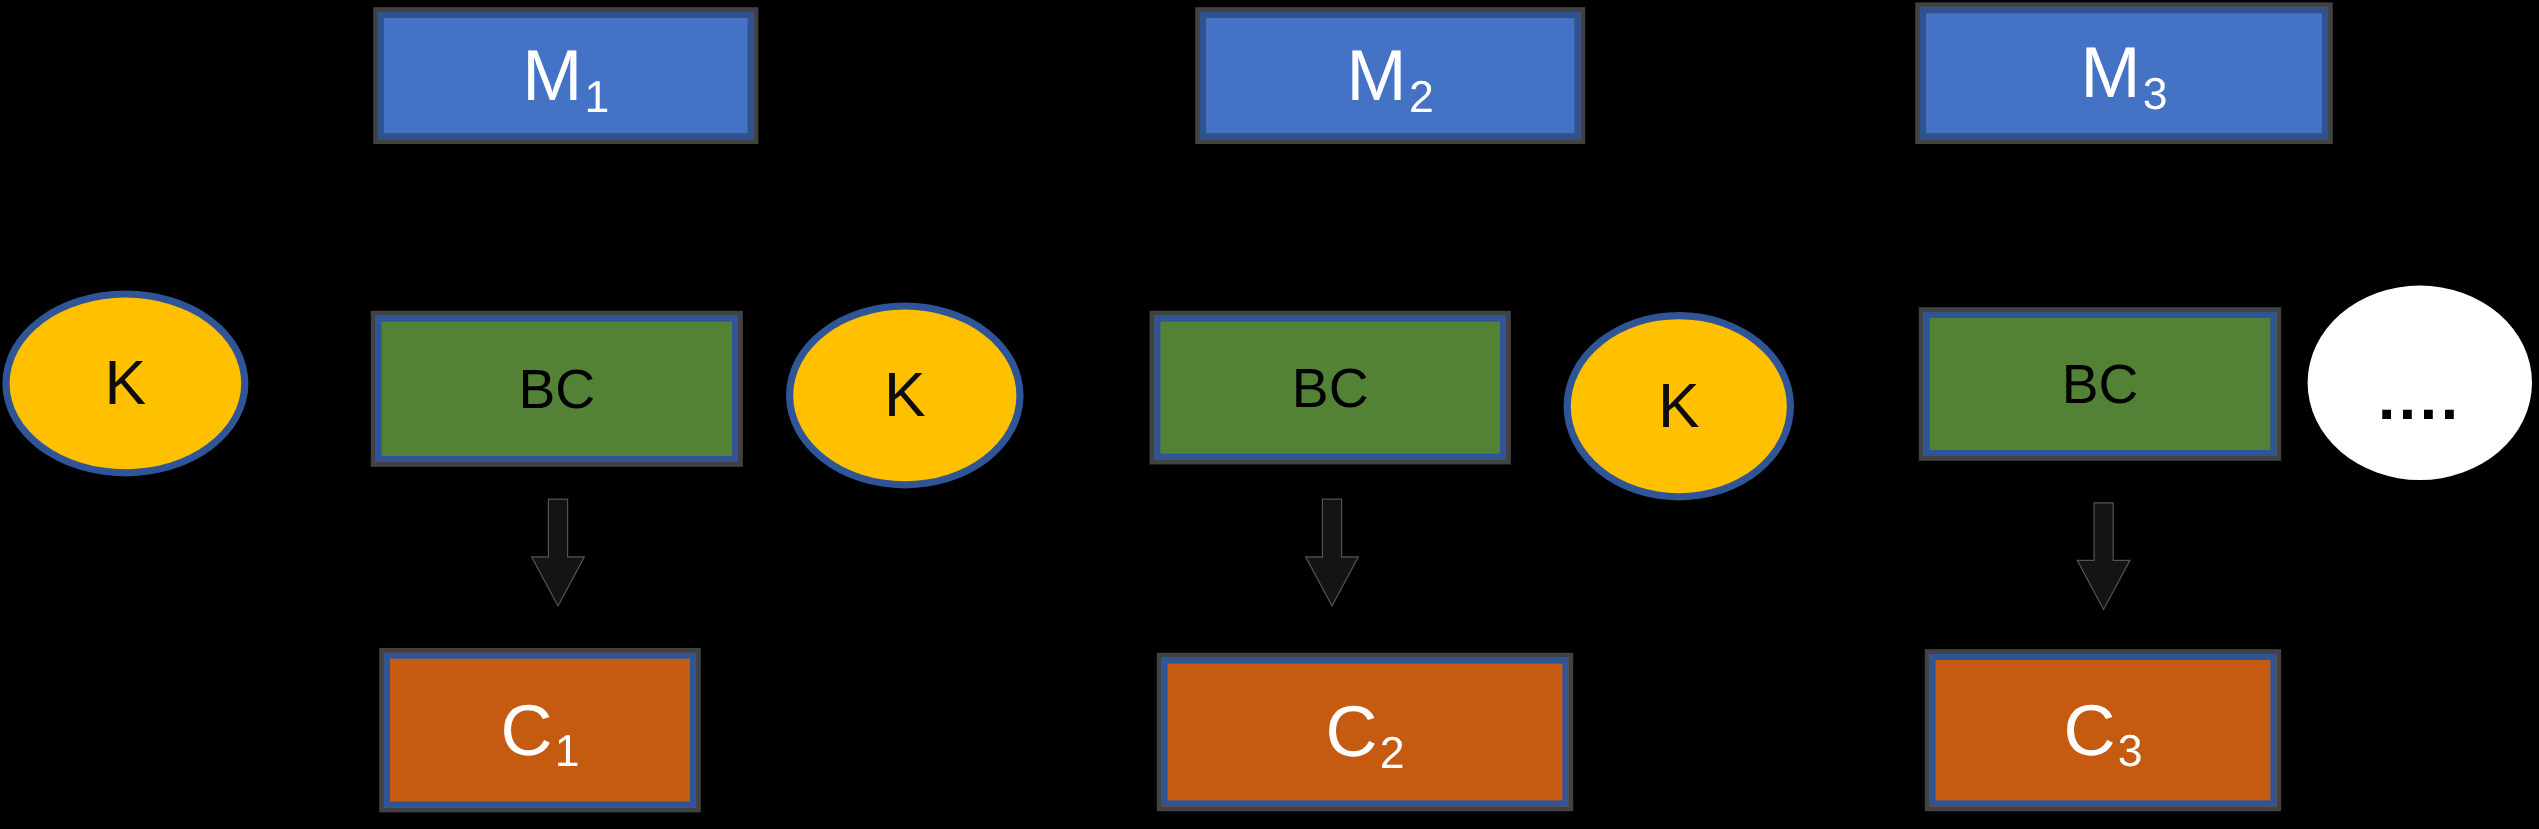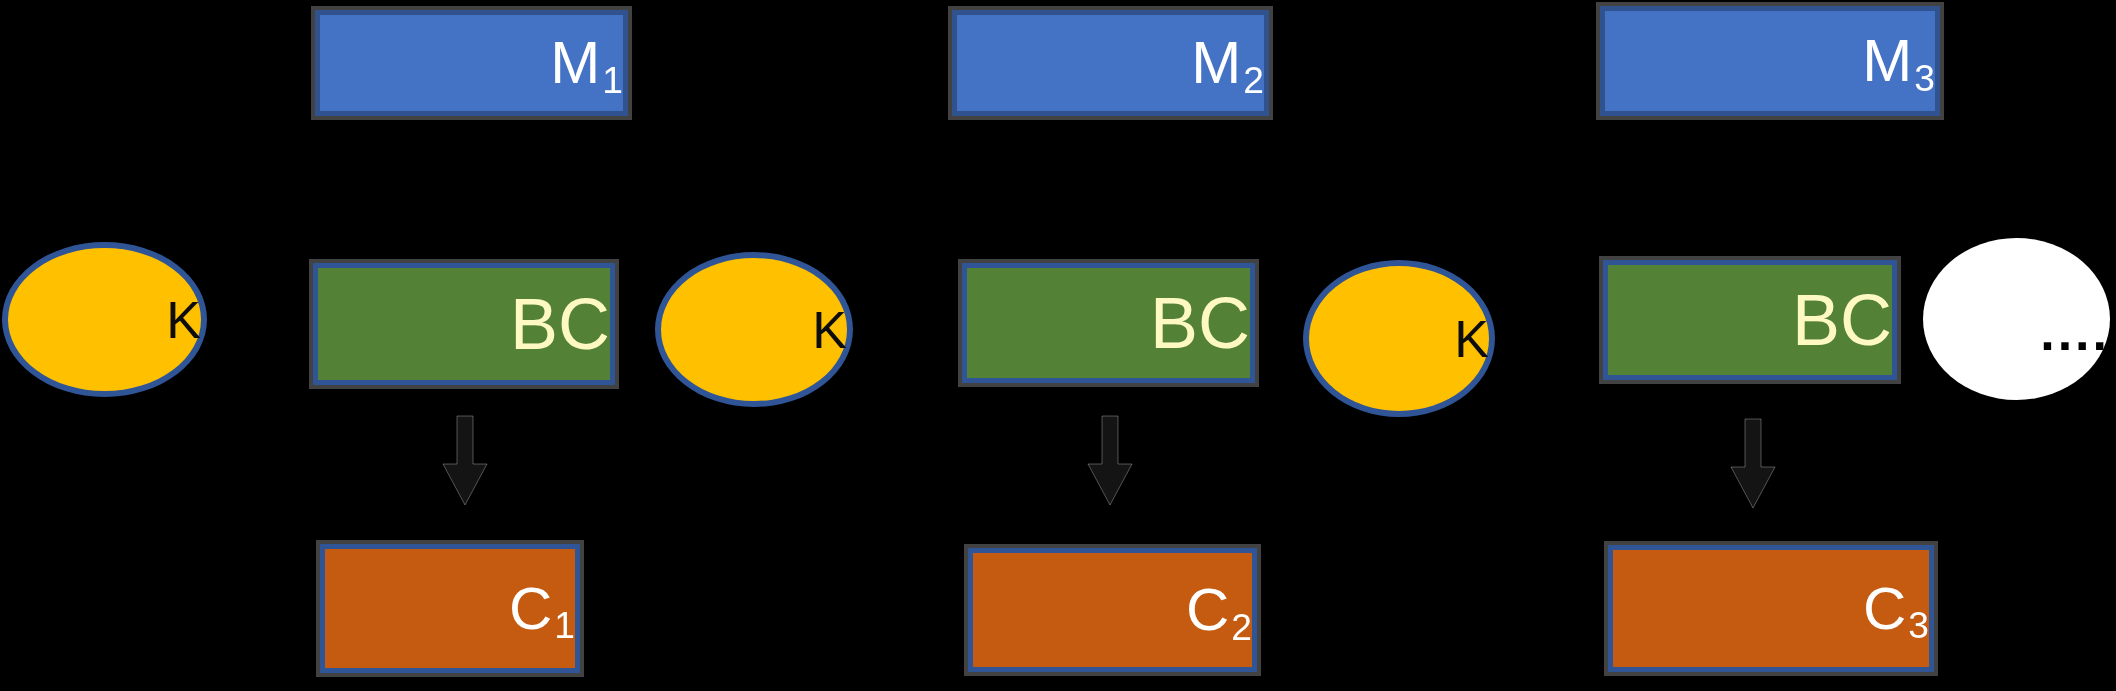--- a/index.html
+++ b/index.html
@@ -13,21 +13,21 @@
     height: 691px;
     background: #000000;
     overflow: hidden;
     font-family: "Liberation Sans", sans-serif;
   }
   .shape {
     position: absolute;
     box-sizing: border-box;
     display: flex;
     align-items: center;
-    justify-content: flex-end;
+    justify-content: center;
   }
   .rect {
     border: 5px solid #2F5597;
     box-shadow: 0 0 0 4px rgba(120,120,120,0.55);
   }
   .msg  { background: #4472C4; border-color: #30528F; }
   .bc   { background: #538135; border-color: #2F5597; }
   .ct   { background: #C55A11; border-color: #2F5597; }
   .ellipse {
     border-radius: 50%;
@@ -43,21 +43,21 @@
     font-size: 60px;
     line-height: 1;
     white-space: nowrap;
   }
   .lbl .sub {
     font-size: 0.62em;
     position: relative;
     top: 0.26em;
     margin-left: 2px;
   }
-  .bc-lbl { font-size: 72px; color: #fef9c3; }
+  .bc-lbl { font-size: 46px; color: #000000; }
   .key-lbl {
     color: #0D0D0D;
     font-size: 52px;
     line-height: 1;
   }
   .dots-lbl {
     color: #000000;
     font-size: 52px;
     font-weight: bold;
     letter-spacing: 3px;
@@ -82,49 +82,49 @@
   <div class="shape rect bc" style="left:313px; top:263px; width:302px; height:122px;">
     <span class="lbl bc-lbl">BC</span>
   </div>
   <svg class="arrow" style="left:441px; top:415px;" width="48" height="92" viewBox="0 0 48 92">
     <polygon points="16,1 32,1 32,49 46,49 24,90 2,49 16,49" fill="#141414" stroke="rgba(255,255,255,0.30)" stroke-width="1"></polygon>
   </svg>
   <div class="shape rect ct" style="left:320px; top:544px; width:260px; height:129px;">
     <span class="lbl"><span>C</span><span class="sub">1</span></span>
   </div>
 
-  <div class="shape rect msg" style="left:952px; top:10px; width:317px; height:106px;">
+  <div class="shape rect msg" style="left:1000px; top:10px; width:317px; height:106px;">
     <span class="lbl"><span>M</span><span class="sub">2</span></span>
   </div>
   <div class="shape ellipse key" style="left:655px; top:252px; width:198px; height:155px;">
     <span class="key-lbl">K</span>
   </div>
   <div class="shape rect bc" style="left:962px; top:263px; width:293px; height:120px;">
     <span class="lbl bc-lbl">BC</span>
   </div>
   <svg class="arrow" style="left:1086px; top:415px;" width="48" height="92" viewBox="0 0 48 92">
     <polygon points="16,1 32,1 32,49 46,49 24,90 2,49 16,49" fill="#141414" stroke="rgba(255,255,255,0.30)" stroke-width="1"></polygon>
   </svg>
-  <div class="shape rect ct" style="left:968px; top:548px; width:289px; height:124px;">
+  <div class="shape rect ct" style="left:968px; top:548px; width:339px; height:124px;">
     <span class="lbl"><span>C</span><span class="sub">2</span></span>
   </div>
 
   <div class="shape rect msg" style="left:1600px; top:6px; width:340px; height:110px;">
     <span class="lbl"><span>M</span><span class="sub">3</span></span>
   </div>
   <div class="shape ellipse key" style="left:1303px; top:260px; width:192px; height:157px;">
     <span class="key-lbl">K</span>
   </div>
   <div class="shape rect bc" style="left:1603px; top:260px; width:294px; height:120px;">
     <span class="lbl bc-lbl">BC</span>
   </div>
   <svg class="arrow" style="left:1729px; top:418px;" width="48" height="92" viewBox="0 0 48 92">
     <polygon points="16,1 32,1 32,49 46,49 24,90 2,49 16,49" fill="#141414" stroke="rgba(255,255,255,0.30)" stroke-width="1"></polygon>
   </svg>
-  <div class="shape rect ct" style="left:1608px; top:545px; width:326px; height:127px;">
+  <div class="shape rect ct" style="left:1608px; top:545px; width:289px; height:127px;">
     <span class="lbl"><span>C</span><span class="sub">3</span></span>
   </div>
 
   <div class="shape ellipse dots-ellipse" style="left:1923px; top:238px; width:187px; height:162px;">
     <span class="dots-lbl">....</span>
   </div>
 
 </div>
 
 </body></html>

